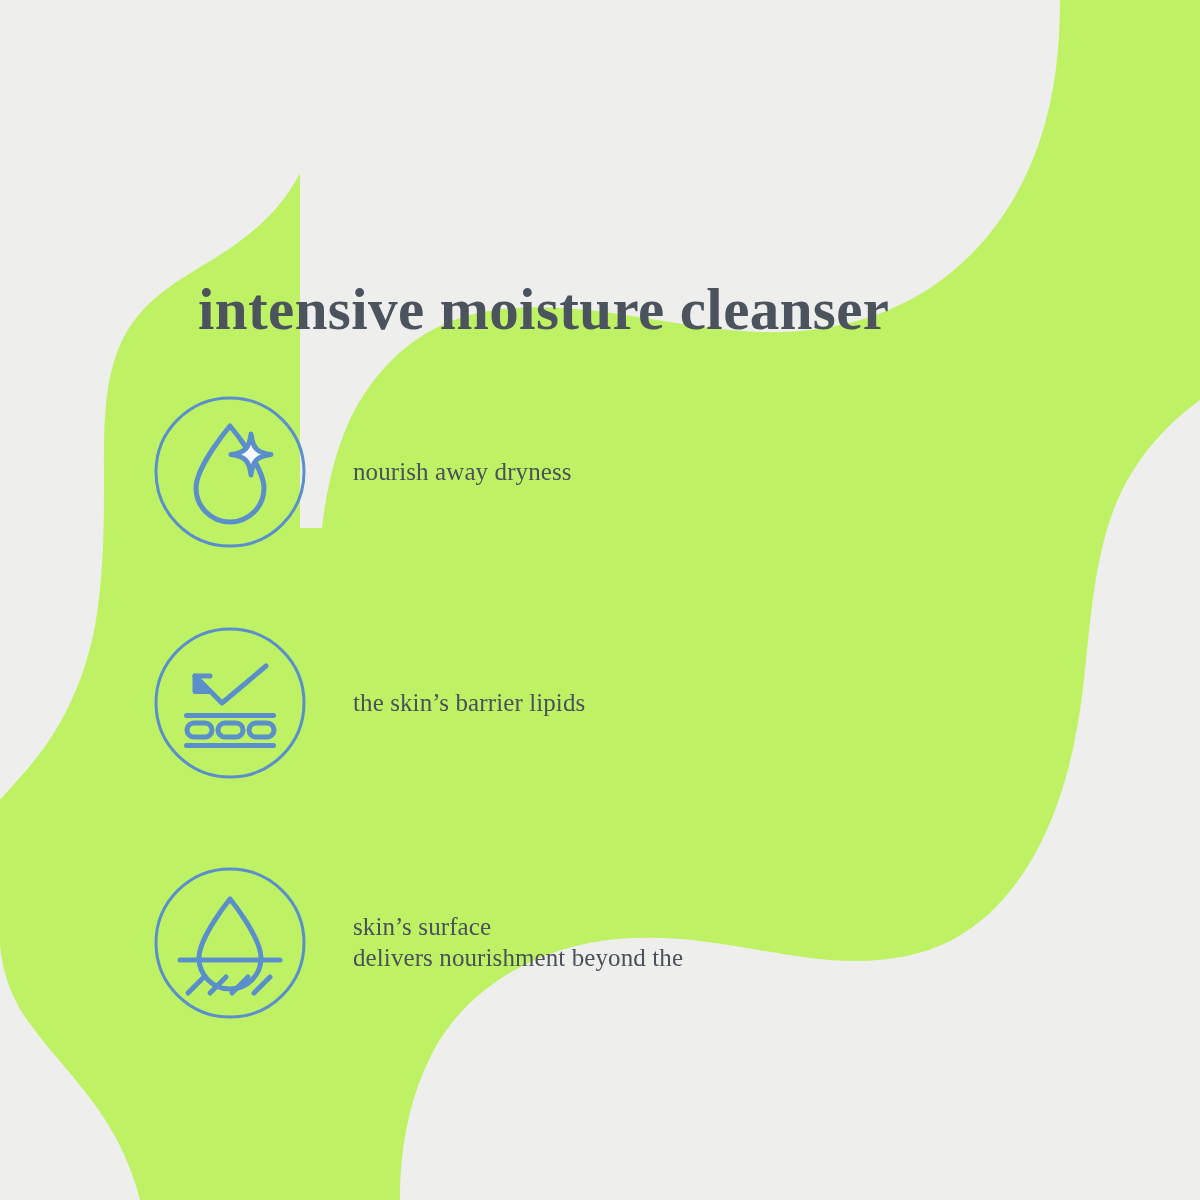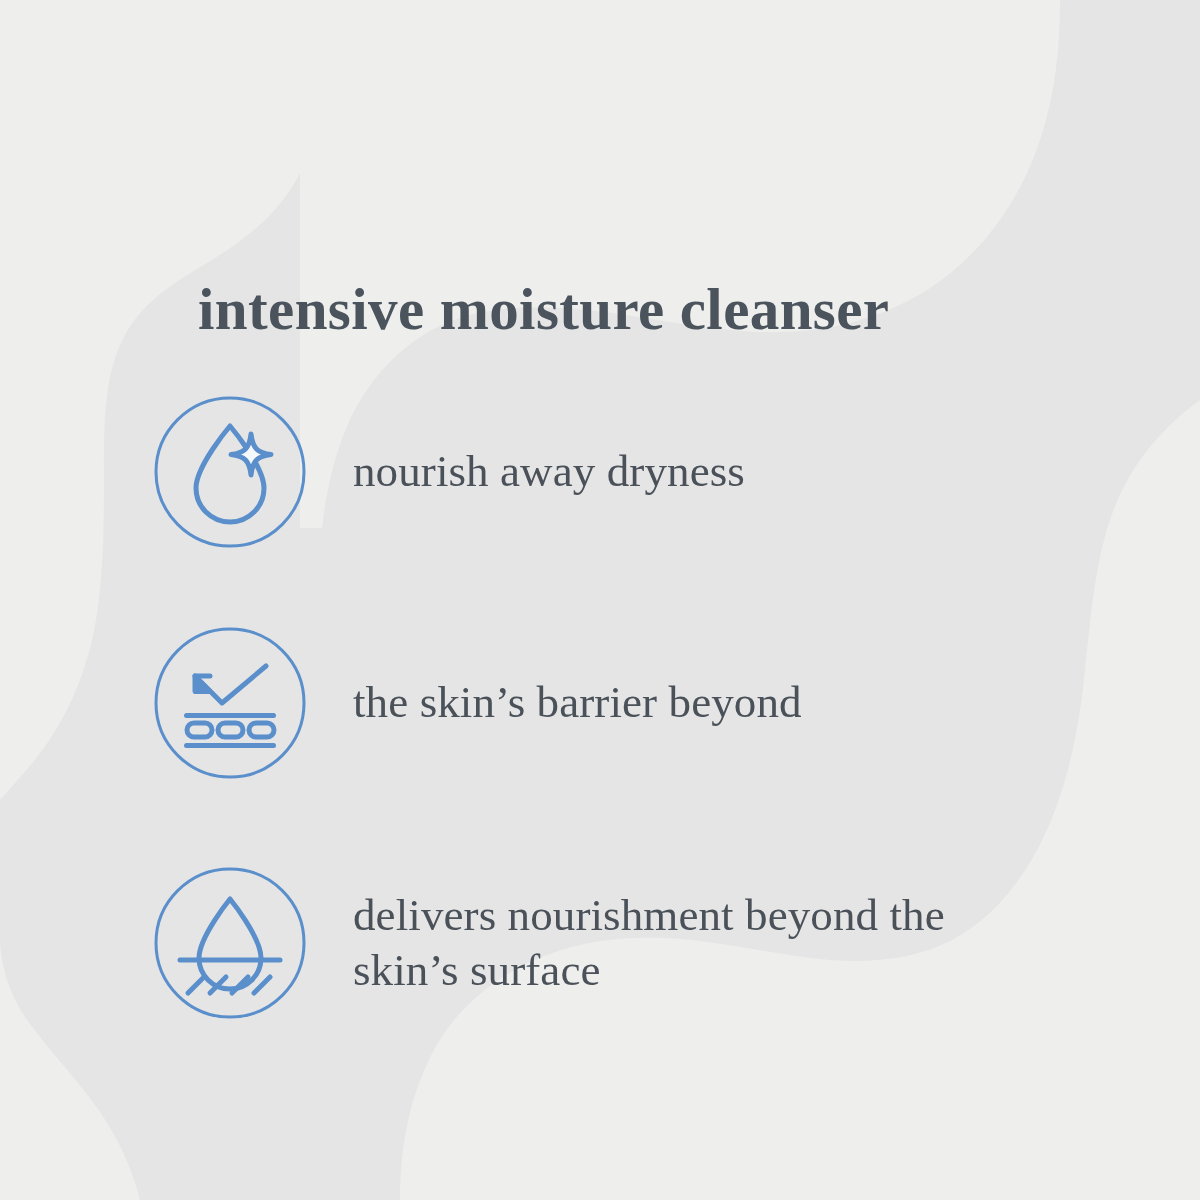--- a/index.html
+++ b/index.html
@@ -12,21 +12,21 @@
     height: 1200px;
     background: #ffffff;
     font-family: "Liberation Serif", serif;
     overflow: hidden;
   }
 
   #infographic {
     position: relative;
     width: 1200px;
     height: 1200px;
-    background: #e5e5e5;
+    background: #bef264;
     overflow: hidden;
   }
 
   
   .bg-layer {
     position: absolute;
     inset: 0;
     width: 1200px;
     height: 1200px;
     pointer-events: none;
@@ -72,21 +72,21 @@
     flex: 0 0 auto;
     width: 156px;
     height: 156px;
     display: block;
   }
 
   .feature-text {
     flex: 1 1 auto;
     margin-left: 45px;
     font-family: "Liberation Serif", serif;
-    font-size: 45px;
+    font-size: 25px;
     line-height: 1.23;
     color: #4a5159;
     letter-spacing: 0.1px;
   }
 
   .feature-text .tline {
     display: block;
     white-space: nowrap;
   }
 </style>
@@ -171,40 +171,40 @@
 
         <rect x="32" y="88" width="92" height="5" rx="2.5" fill="#5a8fcb"></rect>
 
         <rect x="32" y="118" width="92" height="5" rx="2.5" fill="#5a8fcb"></rect>
 
         <rect x="35" y="98" width="25" height="14" rx="7" fill="none" stroke="#5a8fcb" stroke-width="5"></rect>
         <rect x="66" y="98" width="25" height="14" rx="7" fill="none" stroke="#5a8fcb" stroke-width="5"></rect>
         <rect x="97" y="98" width="25" height="14" rx="7" fill="none" stroke="#5a8fcb" stroke-width="5"></rect>
       </svg>
       <div class="feature-text">
-        <span class="tline">the skin’s barrier beyond</span>
+        <span class="tline">the skin’s barrier lipids</span>
       </div>
     </div>
 
     <div class="feature-row" data-row="2">
       <svg class="feature-icon" viewBox="0 0 156 156" aria-hidden="true">
         <circle cx="78" cy="78" r="74" fill="none" stroke="#5a8fcb" stroke-width="3"></circle>
 
         <path d="M78 34
                  C78 34 47 72 47 93
                  a31 31 0 0 0 62 0
                  C109 72 78 34 78 34 Z" fill="none" stroke="#5a8fcb" stroke-width="5" stroke-linejoin="round" stroke-linecap="round"></path>
 
         <line x1="28" y1="95" x2="128" y2="95" stroke="#5a8fcb" stroke-width="5" stroke-linecap="round"></line>
 
         <line x1="36" y1="128" x2="52" y2="112" stroke="#5a8fcb" stroke-width="5" stroke-linecap="round"></line>
         <line x1="58" y1="128" x2="74" y2="112" stroke="#5a8fcb" stroke-width="5" stroke-linecap="round"></line>
         <line x1="80" y1="128" x2="96" y2="112" stroke="#5a8fcb" stroke-width="5" stroke-linecap="round"></line>
         <line x1="102" y1="128" x2="118" y2="112" stroke="#5a8fcb" stroke-width="5" stroke-linecap="round"></line>
       </svg>
       <div class="feature-text">
+        <span class="tline">skin’s surface</span>
         <span class="tline">delivers nourishment beyond the</span>
-        <span class="tline">skin’s surface</span>
       </div>
     </div>
 
   </div>
 </div>
 
 </body></html>

